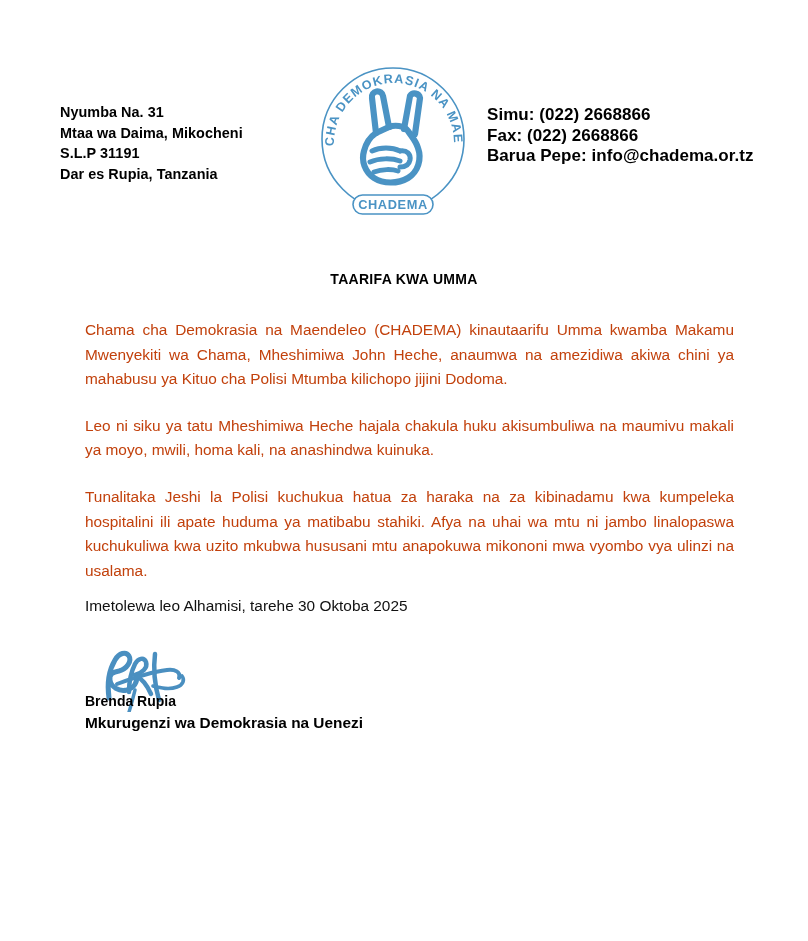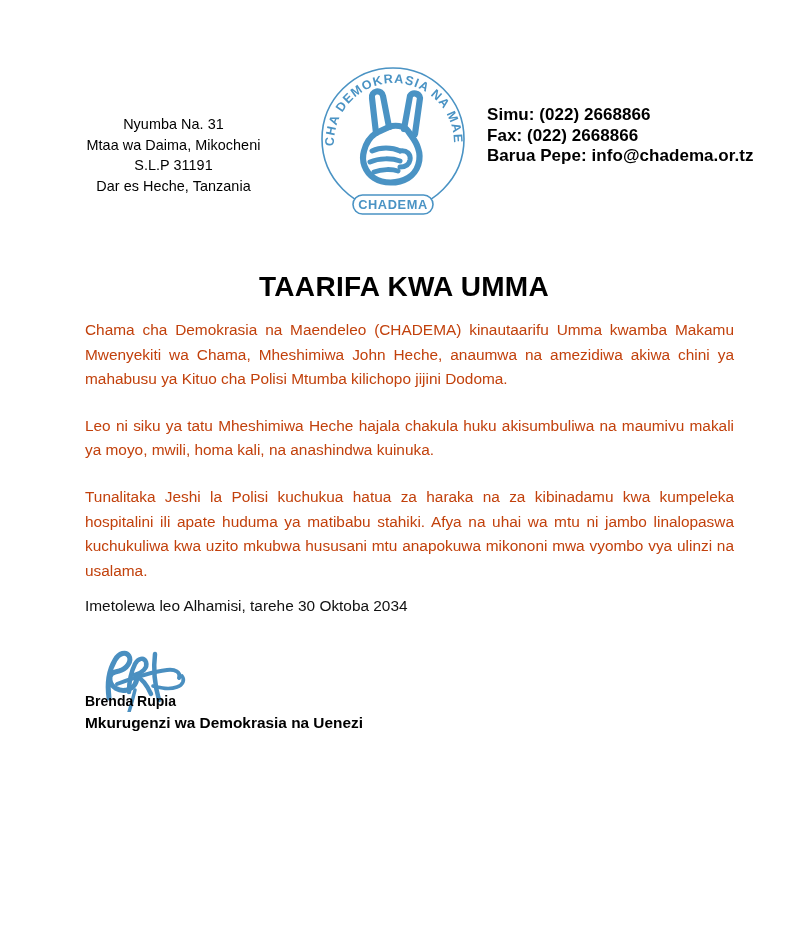--- a/index.html
+++ b/index.html
@@ -29,25 +29,25 @@
     position: absolute;
     left: 0;
     top: 55px;
     width: 808px;
     height: 170px;
   }
 
   .address-block {
     position: absolute;
     left: 60px;
-    top: 59px;
+    top: 47px;
     width: 227px;
-    text-align: center;
+    text-align: left;
     font-size: 14.4px;
-    font-weight: normal;
+    font-weight: bold;
     line-height: 20.5px;
     letter-spacing: 0.05px;
   }
   .address-block div { white-space: nowrap; }
 
   .contact-block {
     position: absolute;
     left: 487px;
     top: 50px;
     width: 290px;
@@ -69,21 +69,21 @@
   }
   .logo svg { display: block; width: 162px; height: 162px; }
 
   
   .doc-title {
     position: absolute;
     left: 0;
     top: 271px;
     width: 808px;
     text-align: center;
-    font-size: 28px;
+    font-size: 14px;
     font-weight: bold;
     letter-spacing: 0.3px;
   }
 
   
   .body-text {
     position: absolute;
     left: 85px;
     top: 318px;
     width: 649px;
@@ -147,21 +147,21 @@
 <body>
 
 <div class="page">
 
   <div class="letterhead">
 
     <div class="address-block">
       <div>Nyumba Na. 31</div>
       <div>Mtaa wa Daima, Mikocheni</div>
       <div>S.L.P 31191</div>
-      <div>Dar es Heche, Tanzania</div>
+      <div>Dar es Rupia, Tanzania</div>
     </div>
 
     <div class="logo">
       <svg viewBox="0 0 162 162" xmlns="http://www.w3.org/2000/svg">
         <defs>
           <path id="ringArc" d="M 22,88 A 60,60 0 1 1 142,88" fill="none"></path>
           <path id="ringArcLow" d="M 18,84 A 64,64 0 0 0 146,84" fill="none"></path>
         </defs>
 
         <circle cx="81" cy="84" r="71" fill="none" stroke="#4a93c4" stroke-width="1.6"></circle>
@@ -205,21 +205,21 @@
   </div>
 
   <div class="doc-title">TAARIFA KWA UMMA</div>
 
   <div class="body-text">
     <p class="para">Chama cha Demokrasia na Maendeleo (CHADEMA) kinautaarifu Umma kwamba Makamu Mwenyekiti wa Chama, Mheshimiwa John Heche, anaumwa na amezidiwa akiwa chini ya mahabusu ya Kituo cha Polisi Mtumba kilichopo jijini Dodoma.</p>
     <p class="para">Leo ni siku ya tatu Mheshimiwa Heche hajala chakula huku akisumbuliwa na maumivu makali ya moyo, mwili, homa kali, na anashindwa kuinuka.</p>
     <p class="para">Tunalitaka Jeshi la Polisi kuchukua hatua za haraka na za kibinadamu kwa kumpeleka hospitalini ili apate huduma ya matibabu stahiki. Afya na uhai wa mtu ni jambo linalopaswa kuchukuliwa kwa uzito mkubwa hususani mtu anapokuwa mikononi mwa vyombo vya ulinzi na usalama.</p>
   </div>
 
-  <div class="date-line">Imetolewa leo Alhamisi, tarehe 30 Oktoba 2034</div>
+  <div class="date-line">Imetolewa leo Alhamisi, tarehe 30 Oktoba 2025</div>
 
   <div class="sign-area">
     <div class="signature-mark">
       <svg viewBox="0 0 120 72" xmlns="http://www.w3.org/2000/svg">
         <g fill="none" stroke="#4a8fc0" stroke-linecap="round" stroke-linejoin="round">
 
           <path d="M 16,58 C 14,44 16,30 22,20 C 26,13 33,11 36,16
                    C 39,21 34,29 26,31 C 20,32 16,34 17,40
                    C 18,47 26,52 34,50 C 41,48 45,42 43,36" stroke-width="5"></path>
 

